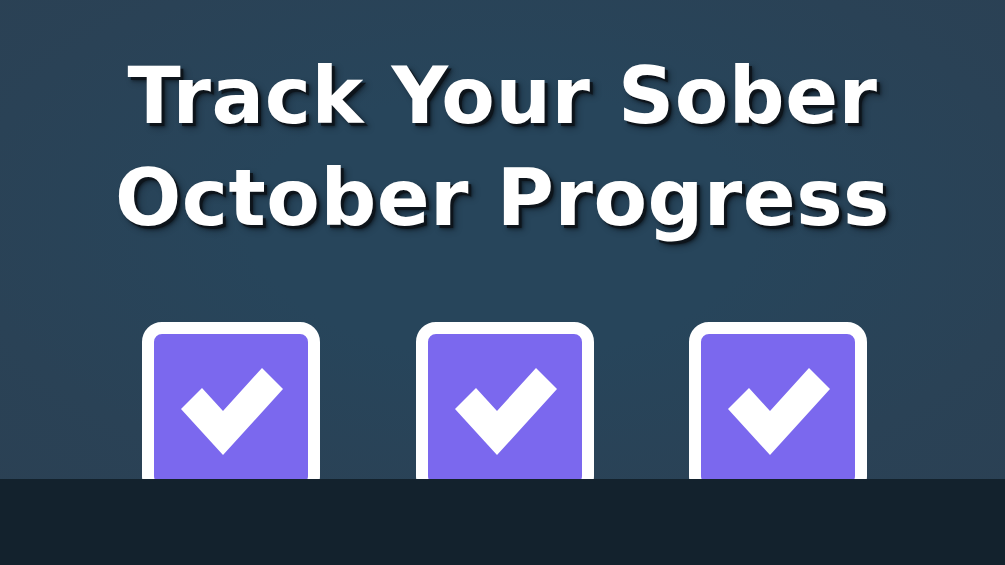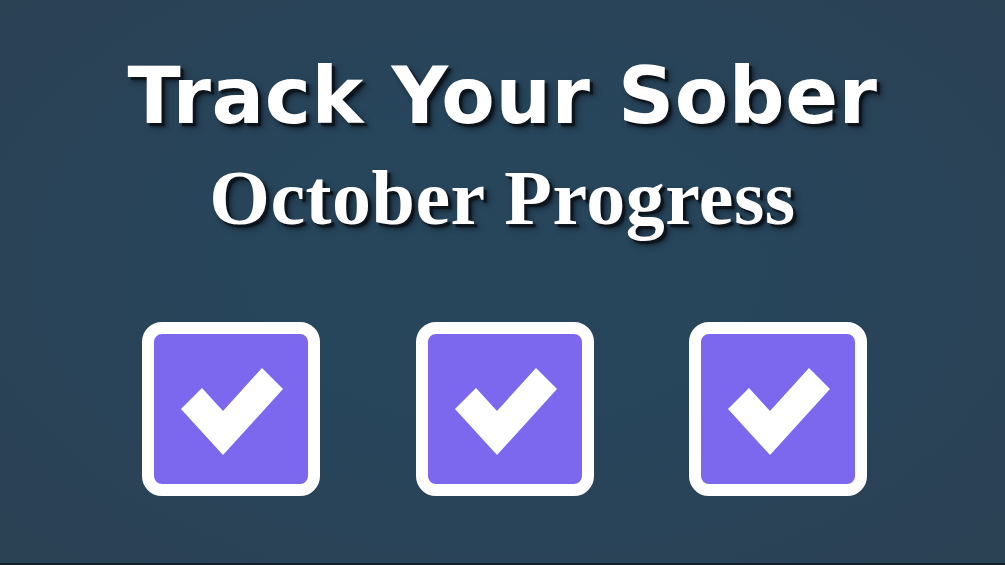--- a/index.html
+++ b/index.html
@@ -5,21 +5,21 @@
 <style>
   html, body {
     margin: 0;
     padding: 0;
     background: #13222d;
   }
 
   #stage {
     position: relative;
     width: 1005px;
-    height: 563px;
+    height: 479px;
     overflow: hidden;
     font-family: "DejaVu Sans", "Liberation Sans", sans-serif;
     background-color: #2a4257;
     background-image: radial-gradient(
         ellipse 78% 86% at 50% 47%,
         #27455b 0%,
         #27455b 32%,
         #2a4256 68%,
         #2b4053 100%);
   }
@@ -44,21 +44,20 @@
     letter-spacing: 0.5px;
     white-space: nowrap;
     text-shadow:
       3px 3px 0px rgba(13, 20, 26, 0.92),
       4px 4px 3px rgba(10, 16, 21, 0.55),
       5px 5px 7px rgba(8, 13, 18, 0.32);
   }
 
   .title-line.line-2 {
     margin-top: -2px;
-    font-family: Liberation Serif, serif;
   }
 
   
   .checkbox-row {
     position: absolute;
     left: 142px;
     top: 322px;
     width: 725px;
     height: 174px;
     display: flex;

